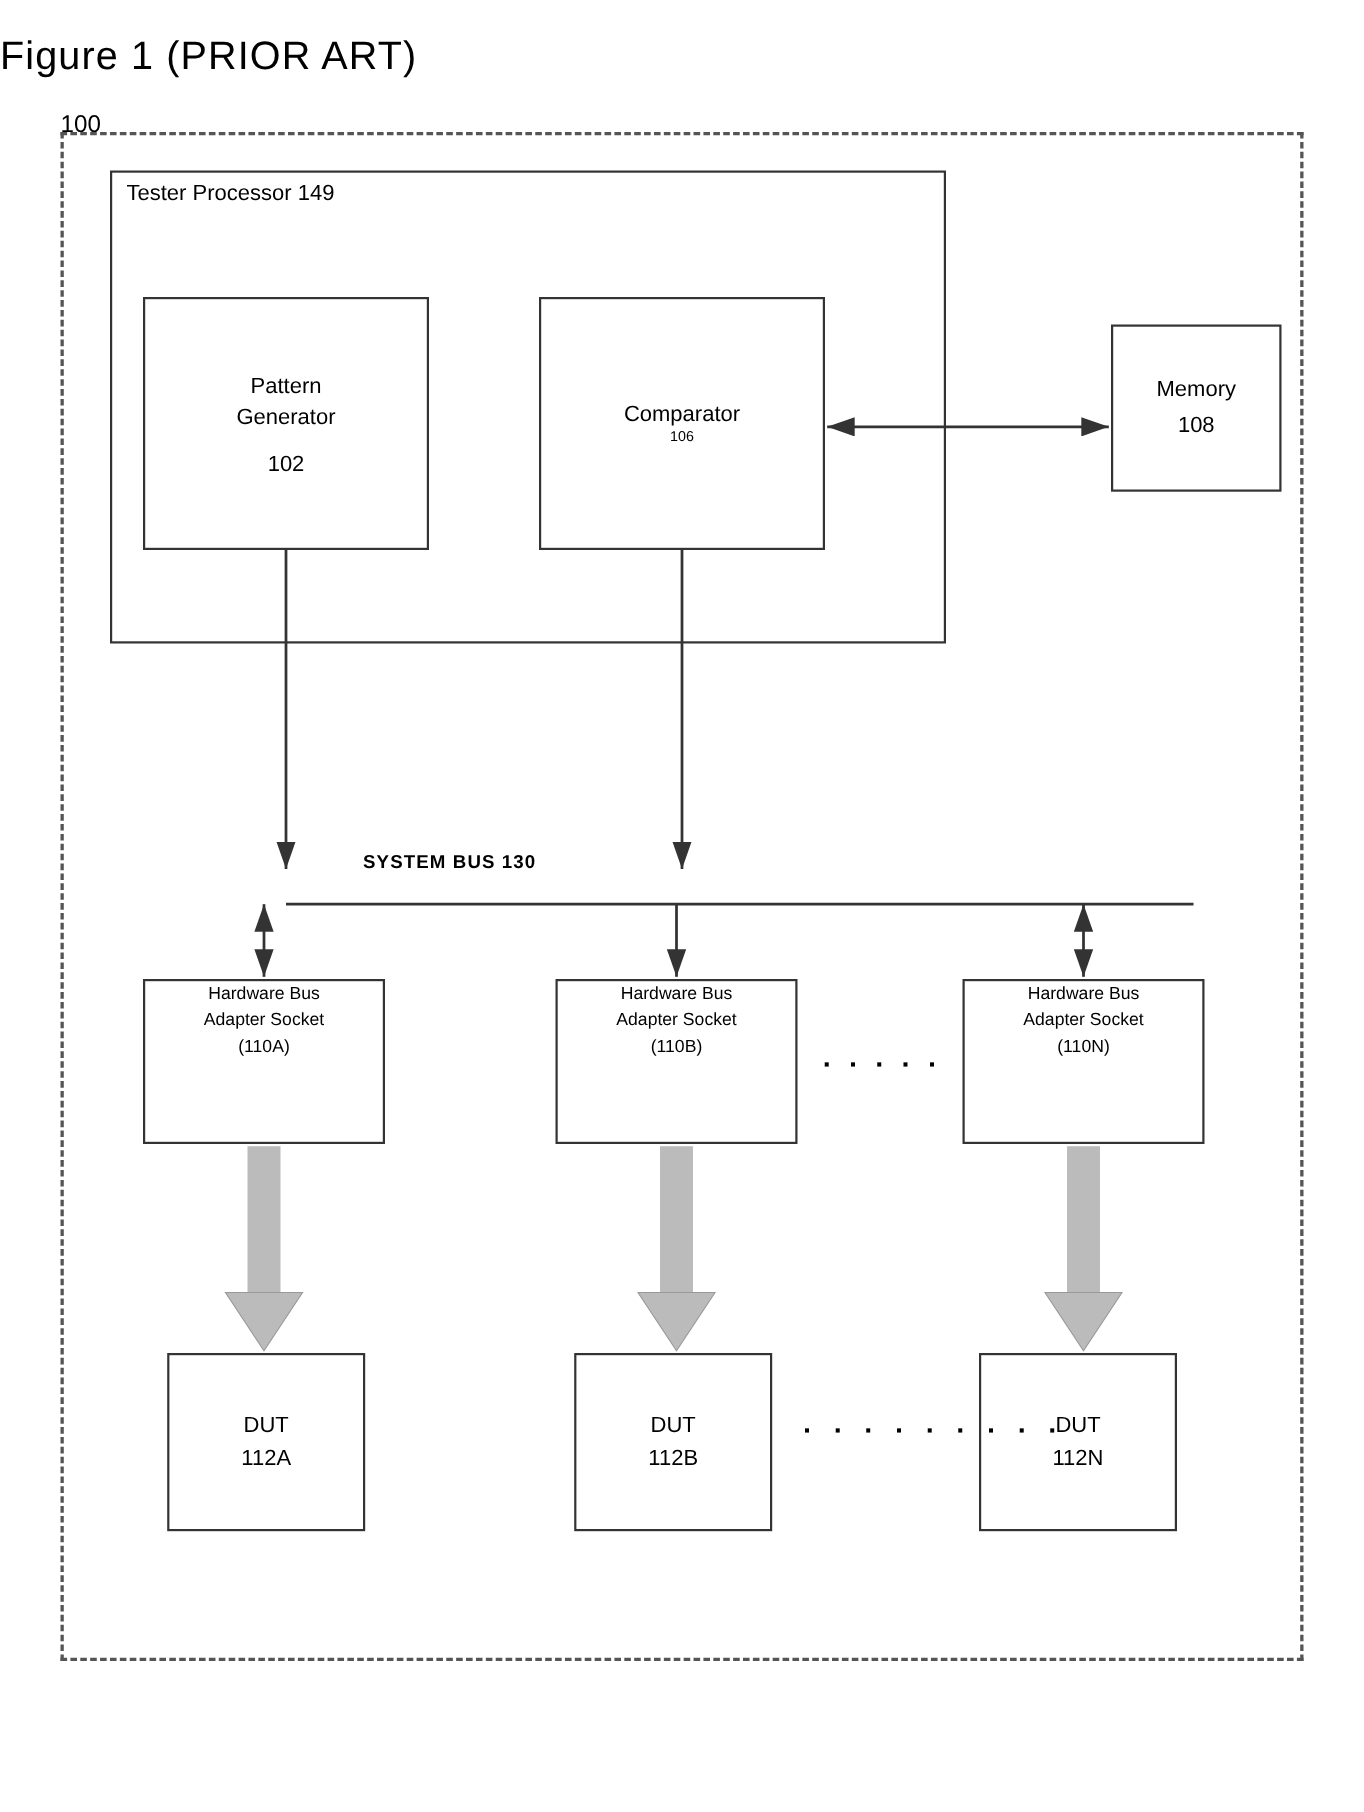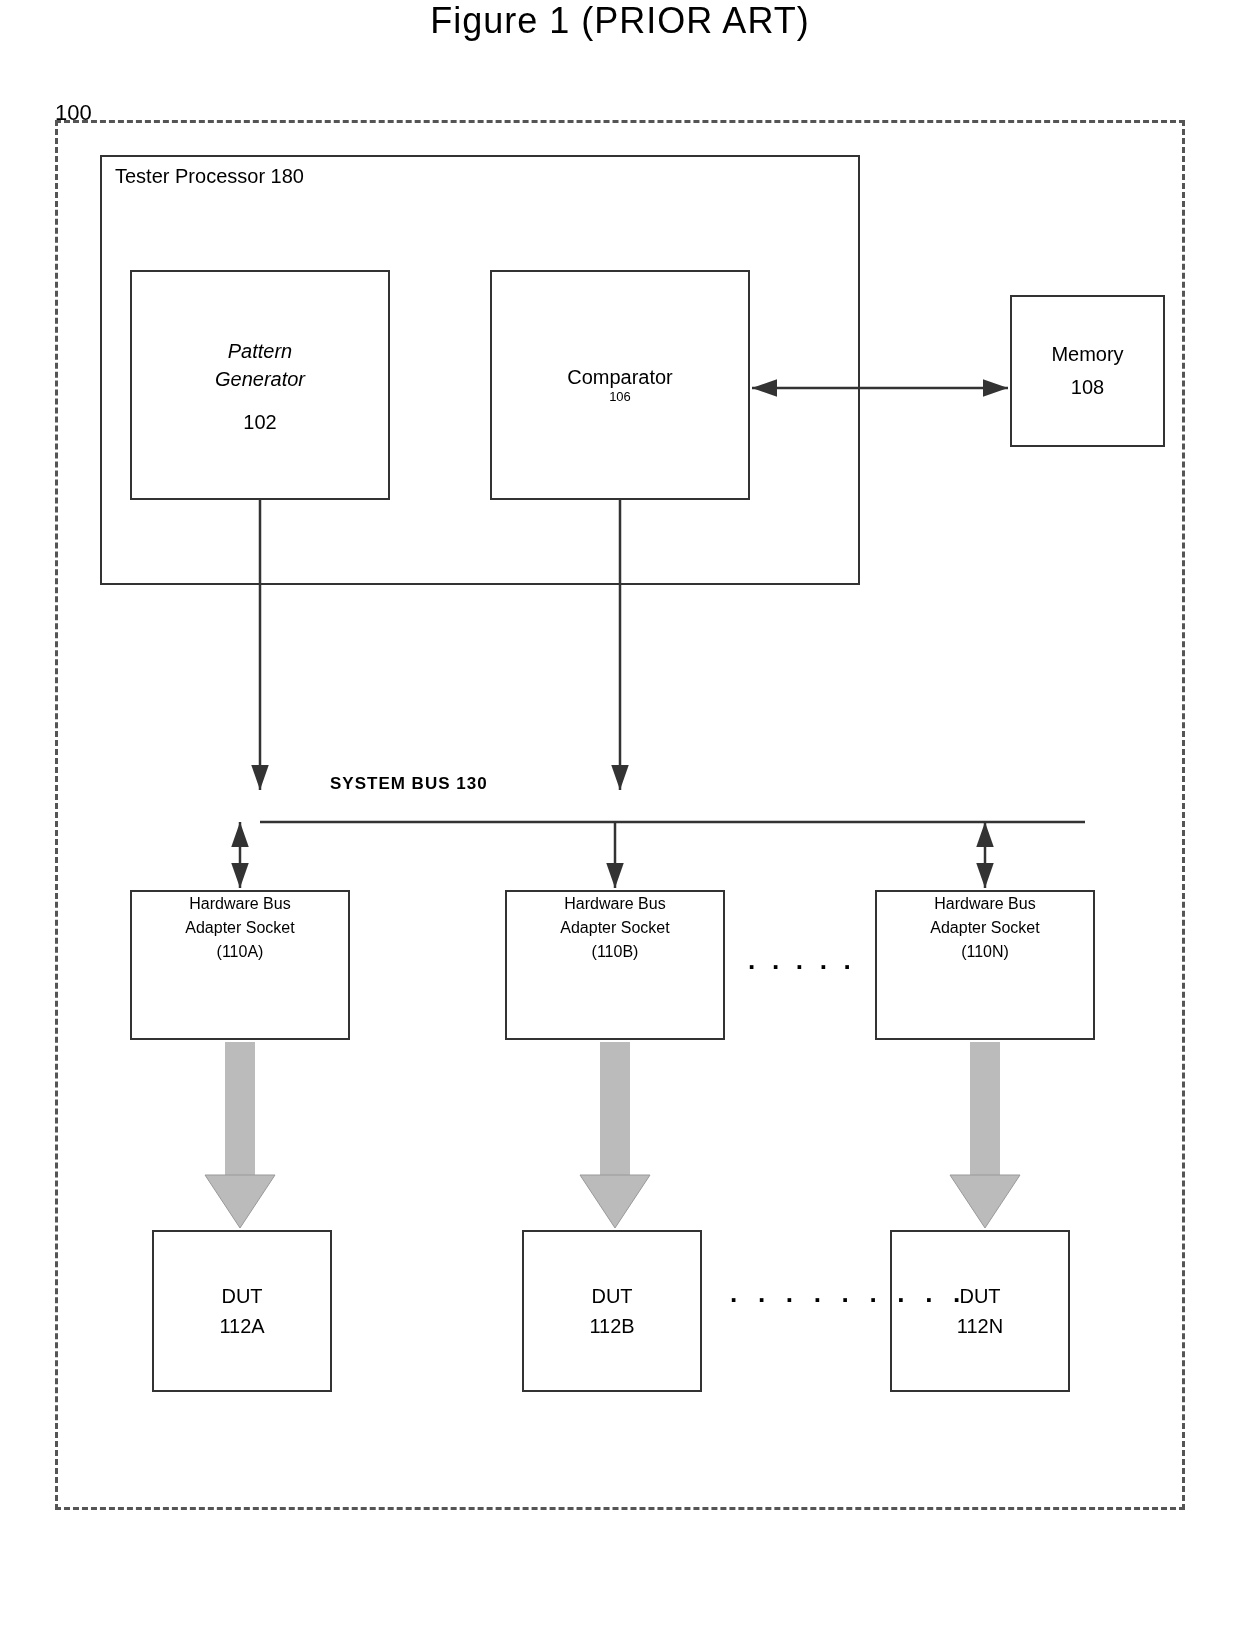--- a/index.html
+++ b/index.html
@@ -5,23 +5,23 @@
     * { box-sizing: border-box; margin: 0; padding: 0; }
     body {
       background: #fff;
       font-family: Arial, sans-serif;
       width: 1240px;
       height: 1647px;
       position: relative;
       overflow: hidden;
     }
     .page-title {
-      text-align: center;
       font-size: 36px;
       font-weight: normal;
+      padding-top: 30px;
       padding-bottom: 20px;
       letter-spacing: 1px;
     }
     .outer-dashed {
       position: absolute;
       top: 120px;
       left: 55px;
       width: 1130px;
       height: 1390px;
       border: 3px dashed #555;
@@ -60,21 +60,20 @@
       background: #fff;
       display: flex;
       flex-direction: column;
       align-items: center;
       justify-content: center;
     }
     .pattern-gen-label {
       font-size: 20px;
       text-align: center;
       line-height: 1.4;
-      font-style: italic;
     }
     .pattern-gen-num {
       font-size: 20px;
       text-align: center;
       margin-top: 18px;
     }
     
     .comparator-box {
       position: absolute;
       top: 270px;
@@ -205,21 +204,21 @@
 </head>
 <body>
 
 <div class="page-title">Figure 1  (PRIOR ART)</div>
 
 <div class="label-100">100</div>
 
 <div class="outer-dashed"></div>
 
 <div class="tester-processor-box"></div>
-<div class="tester-processor-label">Tester Processor 180</div>
+<div class="tester-processor-label">Tester Processor 149</div>
 
 <div class="pattern-gen-box">
   <div class="pattern-gen-label">Pattern<br>Generator</div>
   <div class="pattern-gen-num">102</div>
 </div>
 
 <div class="comparator-box">
   <div class="comparator-label">Comparator</div>
   <div class="comparator-num">106</div>
 </div>

